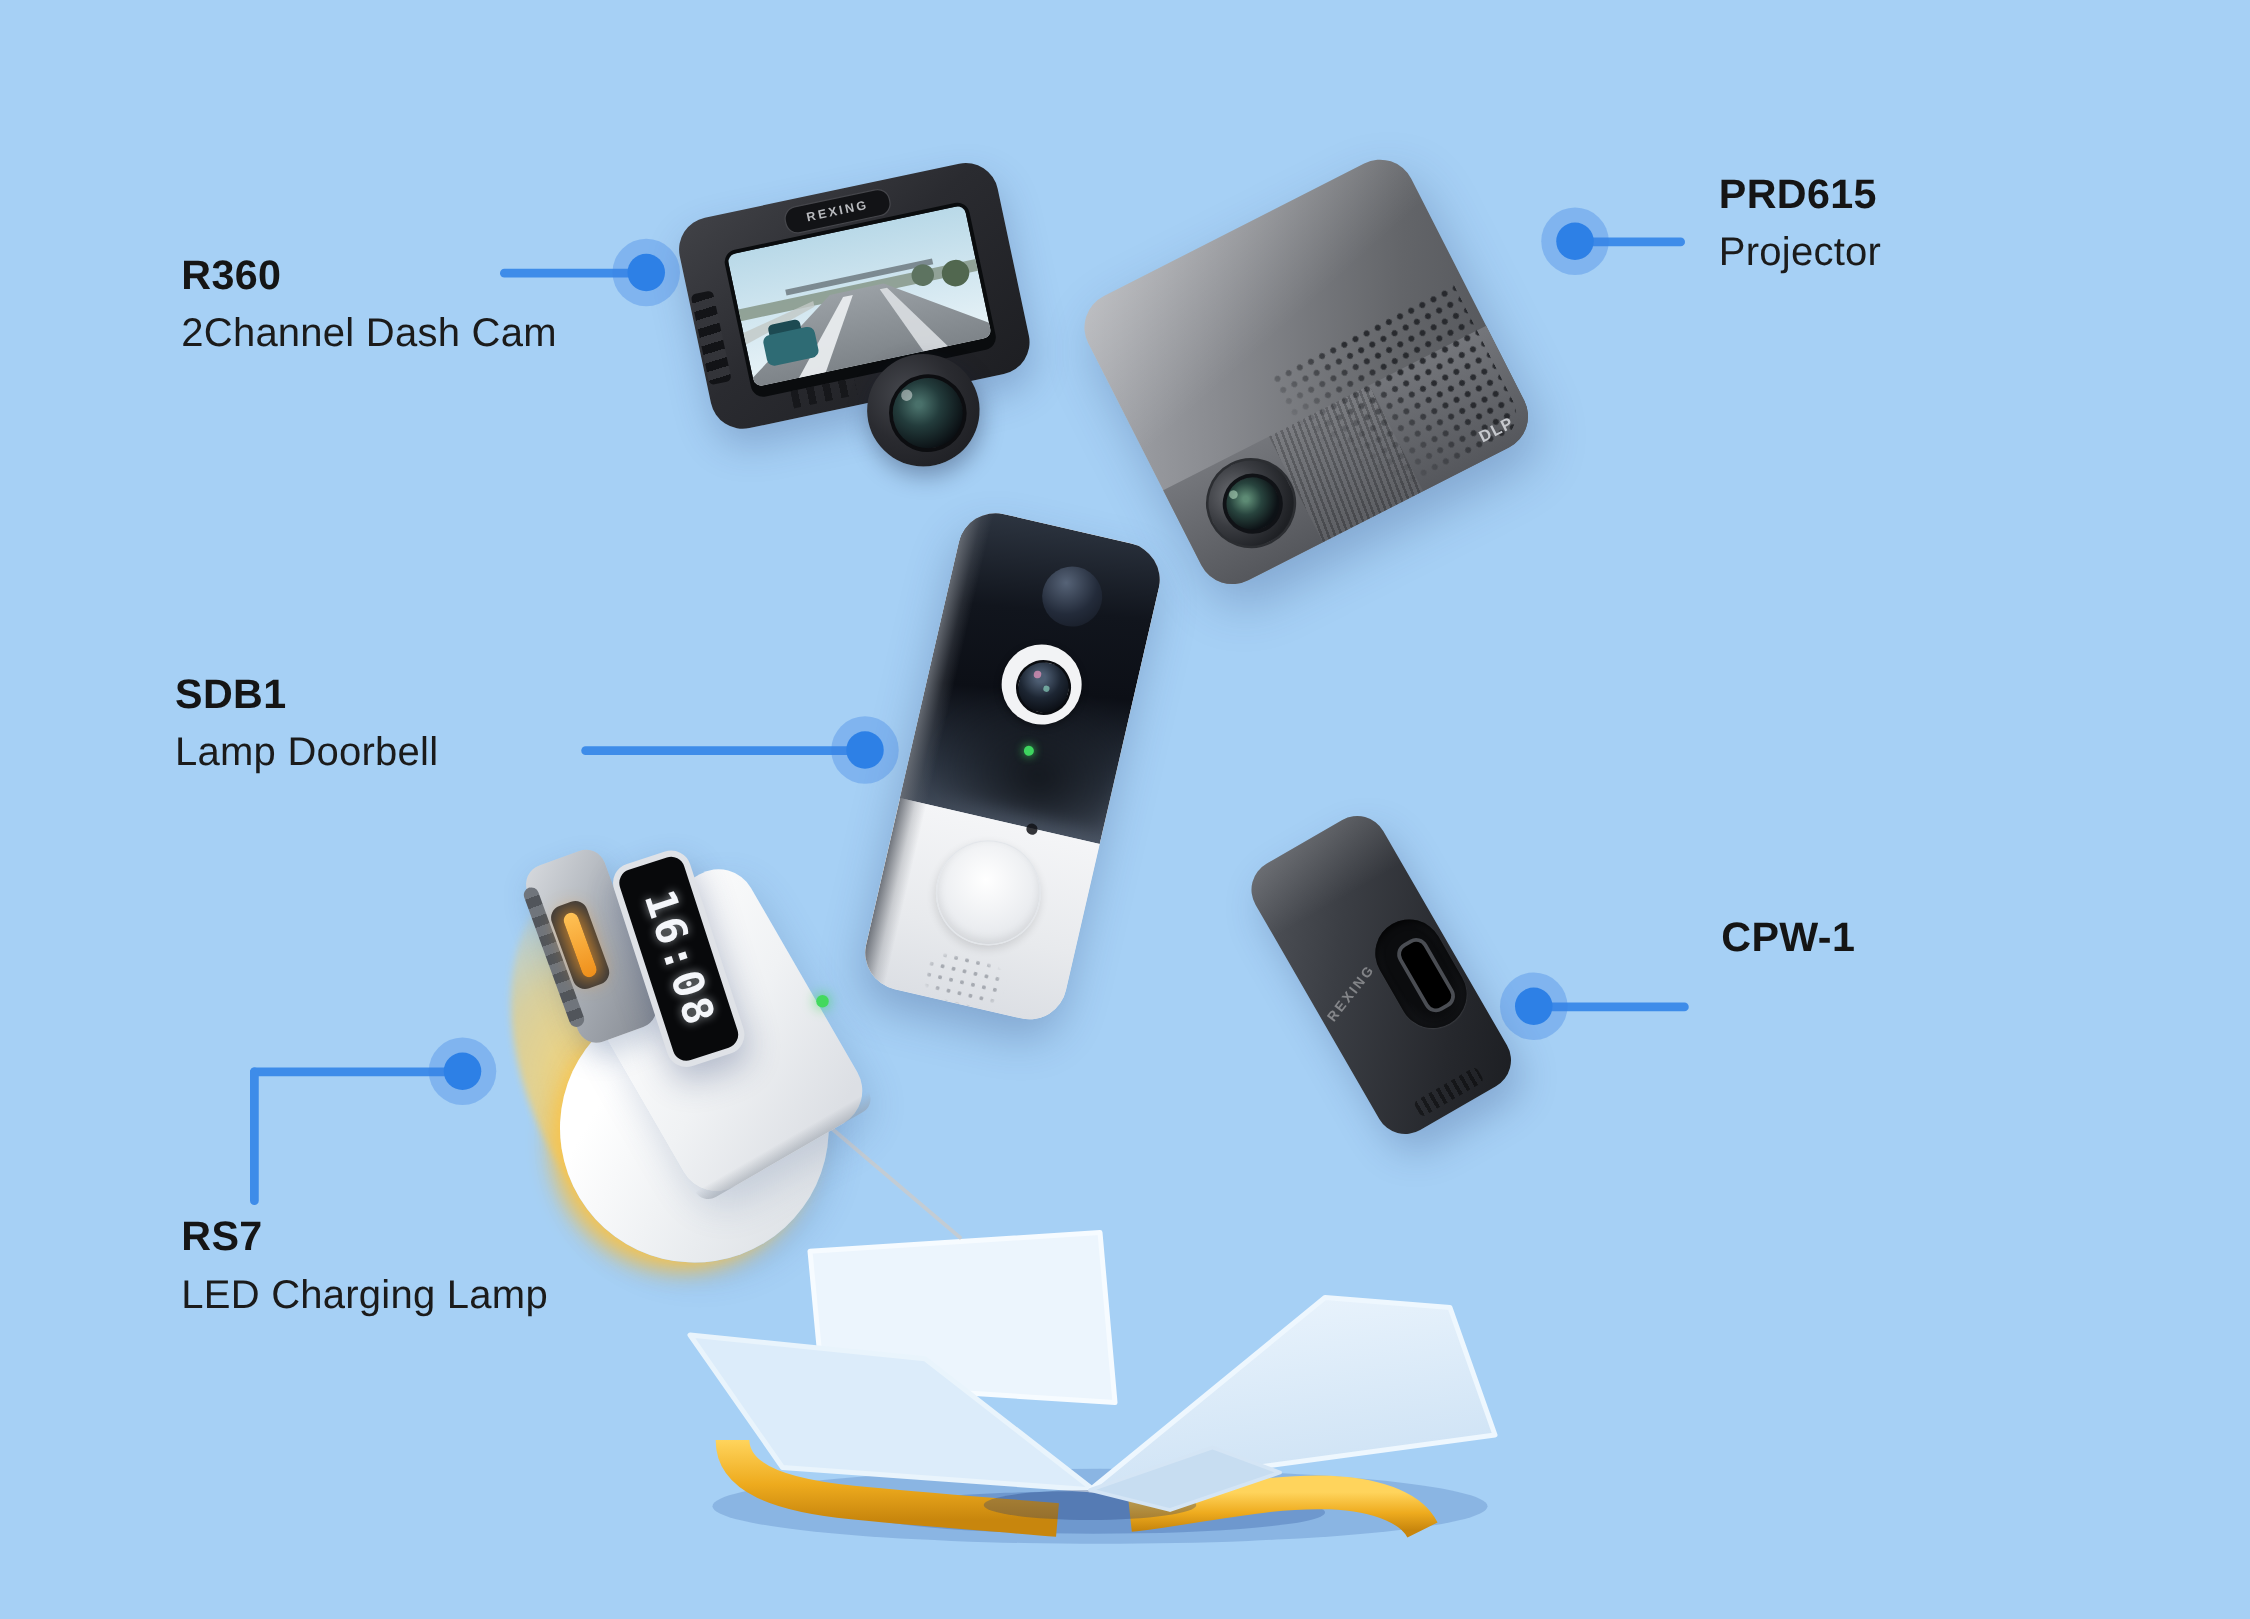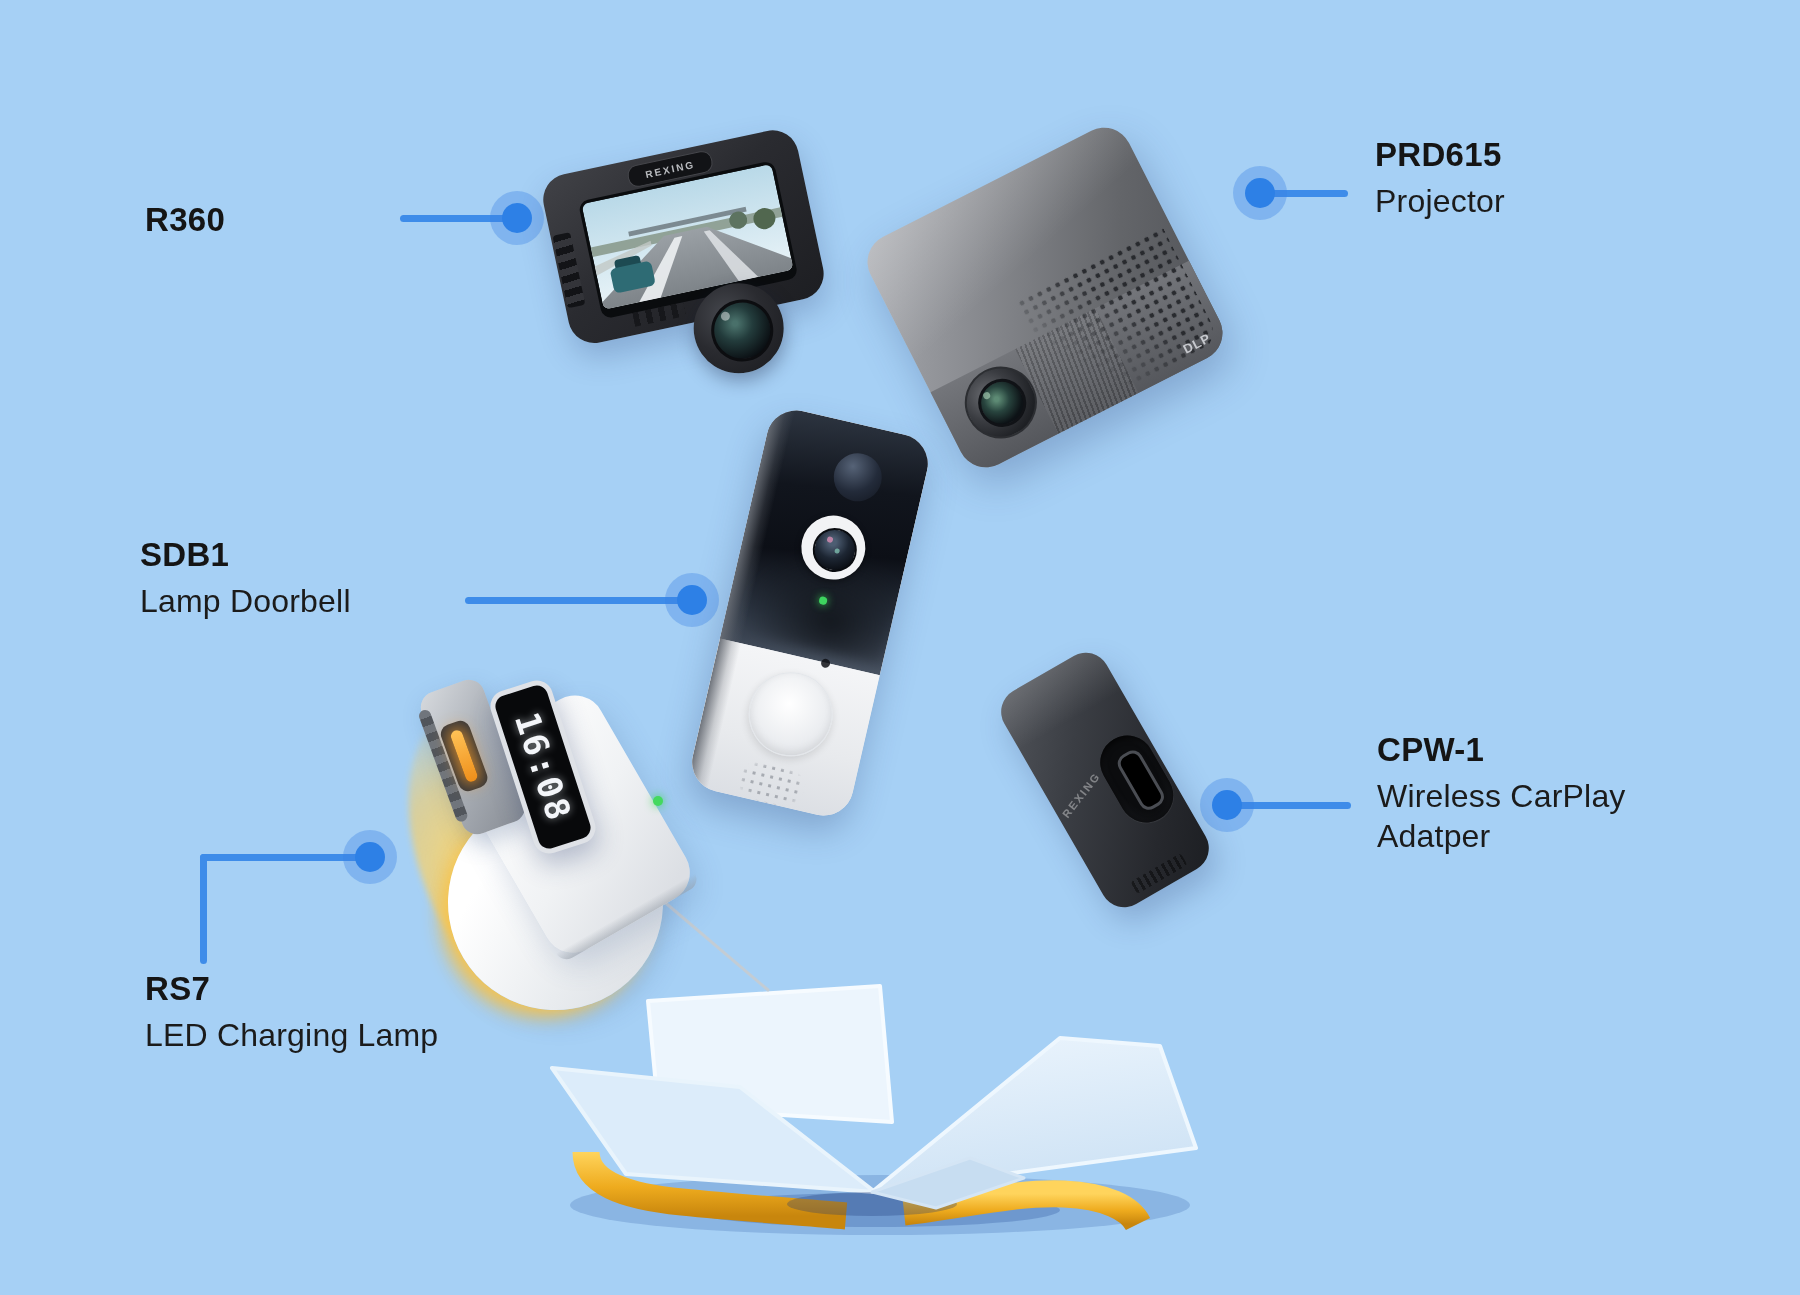--- a/index.html
+++ b/index.html
@@ -303,20 +303,21 @@
     <div class="clip-slot"></div>
     <div class="clip-orange"></div>
   </div>
   <div id="lamp-display">
     <div class="lamp-time">16:08</div>
   </div>
   <div id="lamp-led"></div>
 
   <div class="callout-label" id="co-dashcam-label">
     <div class="model">R360</div>
+    <div class="desc">2Channel Dash Cam</div>
   </div>
   <div class="cl-line" id="ln-dashcam"></div>
   <div class="cl-dot" id="dot-dashcam">
     <div class="cl-dot-core"></div>
   </div>
 
   <div class="callout-label" id="co-projector-label">
     <div class="model">PRD615</div>
     <div class="desc">Projector</div>
   </div>
@@ -329,21 +330,20 @@
     <div class="model">SDB1</div>
     <div class="desc">Lamp Doorbell</div>
   </div>
   <div class="cl-line" id="ln-doorbell"></div>
   <div class="cl-dot" id="dot-doorbell">
     <div class="cl-dot-core"></div>
   </div>
 
   <div class="callout-label" id="co-adapter-label">
     <div class="model">CPW-1</div>
-    <div class="desc">Wireless CarPlay Adatper</div>
   </div>
   <div class="cl-line" id="ln-adapter"></div>
   <div class="cl-dot" id="dot-adapter">
     <div class="cl-dot-core"></div>
   </div>
 
   <div class="callout-label" id="co-lamp-label">
     <div class="model">RS7</div>
     <div class="desc">LED Charging Lamp</div>
   </div>

